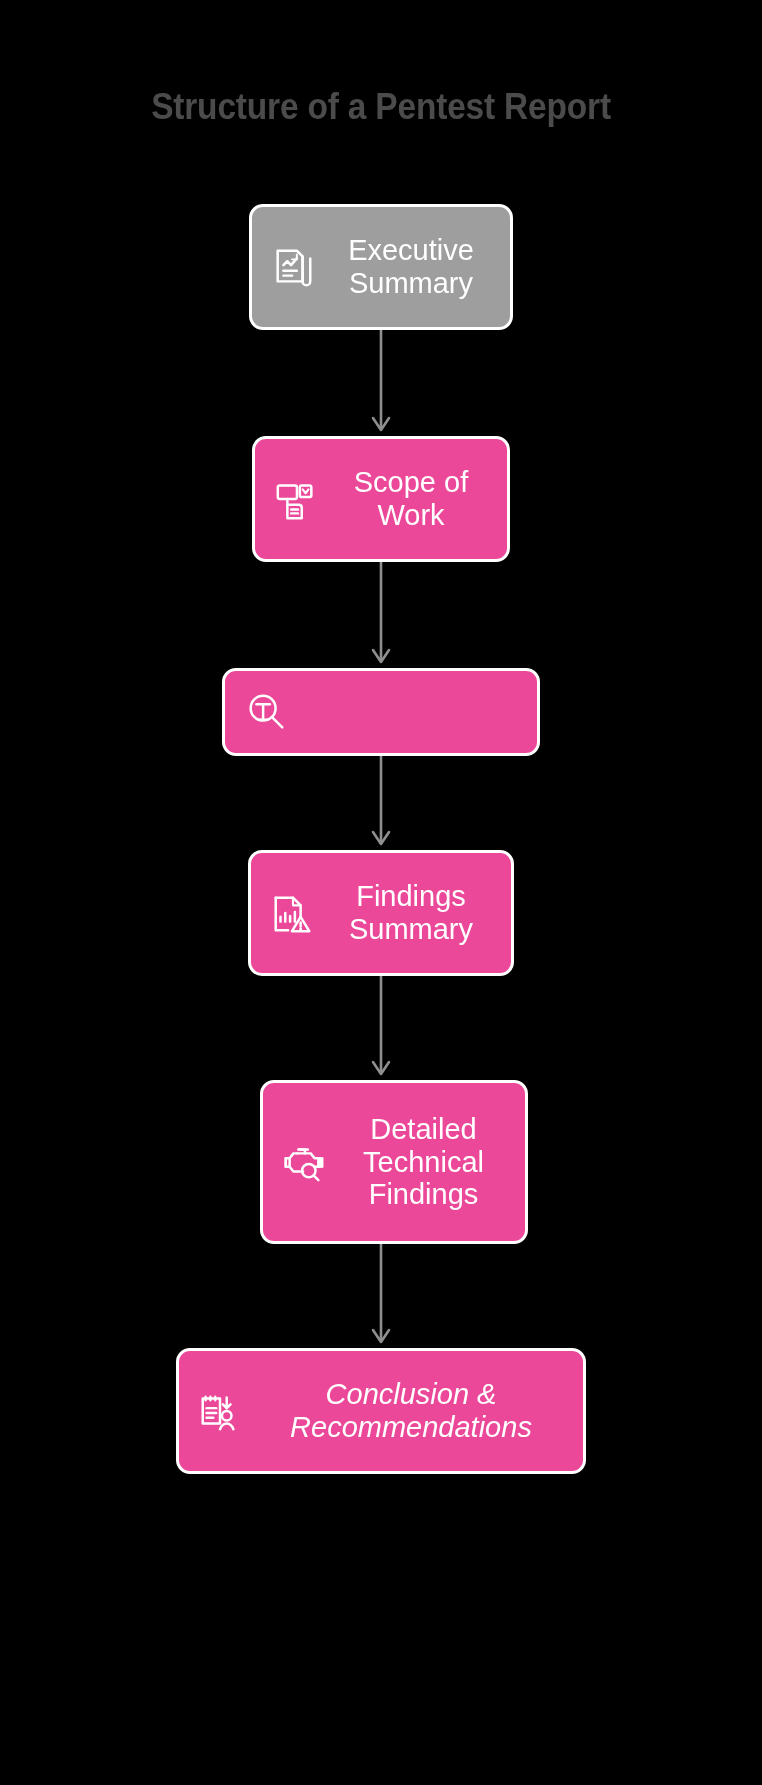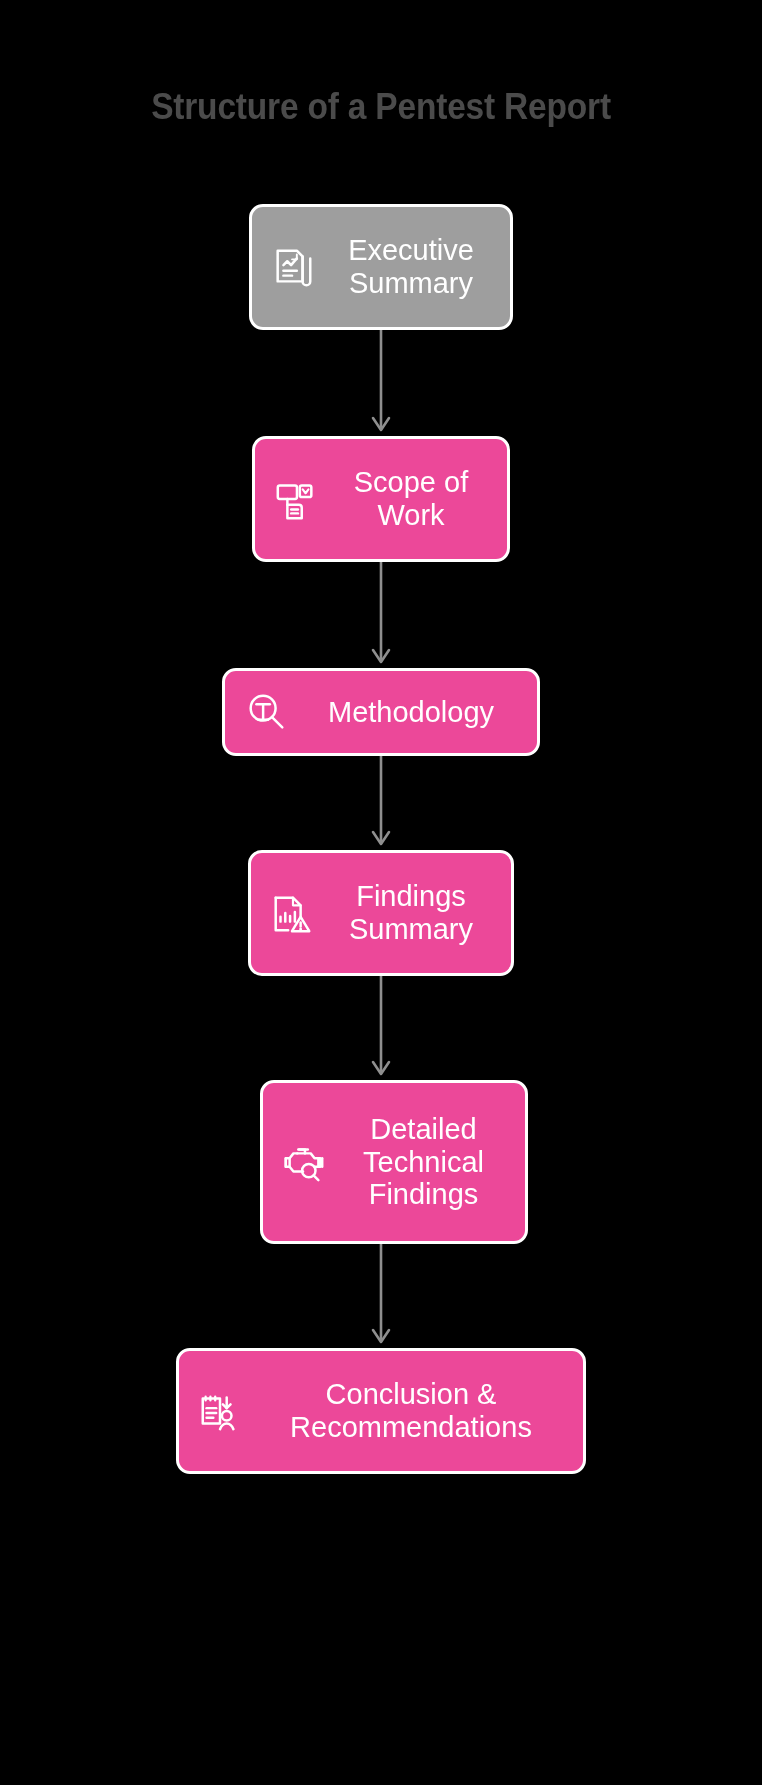--- a/index.html
+++ b/index.html
@@ -63,21 +63,21 @@
     text-align:center;
     flex:1 1 auto;
   }
 
   
   .n-exec   {width:264px;height:126px;}
   .n-scope  {width:258px;height:126px;}
   .n-method {width:318px;height:88px;}
   .n-find   {width:266px;height:126px;}
   .n-tech   {width:268px;height:164px;margin-left:25px;}
-  .n-concl  {width:410px;height:126px;}
+  .n-concl  {width:410px;height:126px;font-style:italic;}
 
   .n-method .lbl{white-space:nowrap;}
   .n-concl  .lbl{white-space:pre-line;}
 
   
   .conn{
     width:30px;
     display:block;
     color:#8f8f8f;
   }
@@ -144,21 +144,20 @@
     <div class="node blue n-method">
       <span class="ico">
         <svg viewBox="0 0 48 48" width="46" height="46" fill="none" stroke="#ffffff" stroke-width="2.6" stroke-linecap="round" stroke-linejoin="round">
           <circle cx="21" cy="20" r="13"></circle>
           <path d="M30.5 29.5L41 40"></path>
           <path d="M14 16h14"></path>
           <path d="M21 16v16"></path>
           <path d="M16 32h10"></path>
         </svg>
       </span>
-      <span class="lbl">Methodology</span>
     </div>
 
     <span class="conn c-3">
       <svg viewBox="0 0 30 94" width="30" height="94" preserveAspectRatio="none" fill="none" stroke="#8f8f8f" stroke-width="2.6" stroke-linecap="round" stroke-linejoin="round">
         <line x1="15" y1="0" x2="15" y2="87" vector-effect="non-scaling-stroke"></line>
         <polyline points="7,76 15,88 23,76" vector-effect="non-scaling-stroke"></polyline>
       </svg>
     </span>
 
     <div class="node blue n-find">

